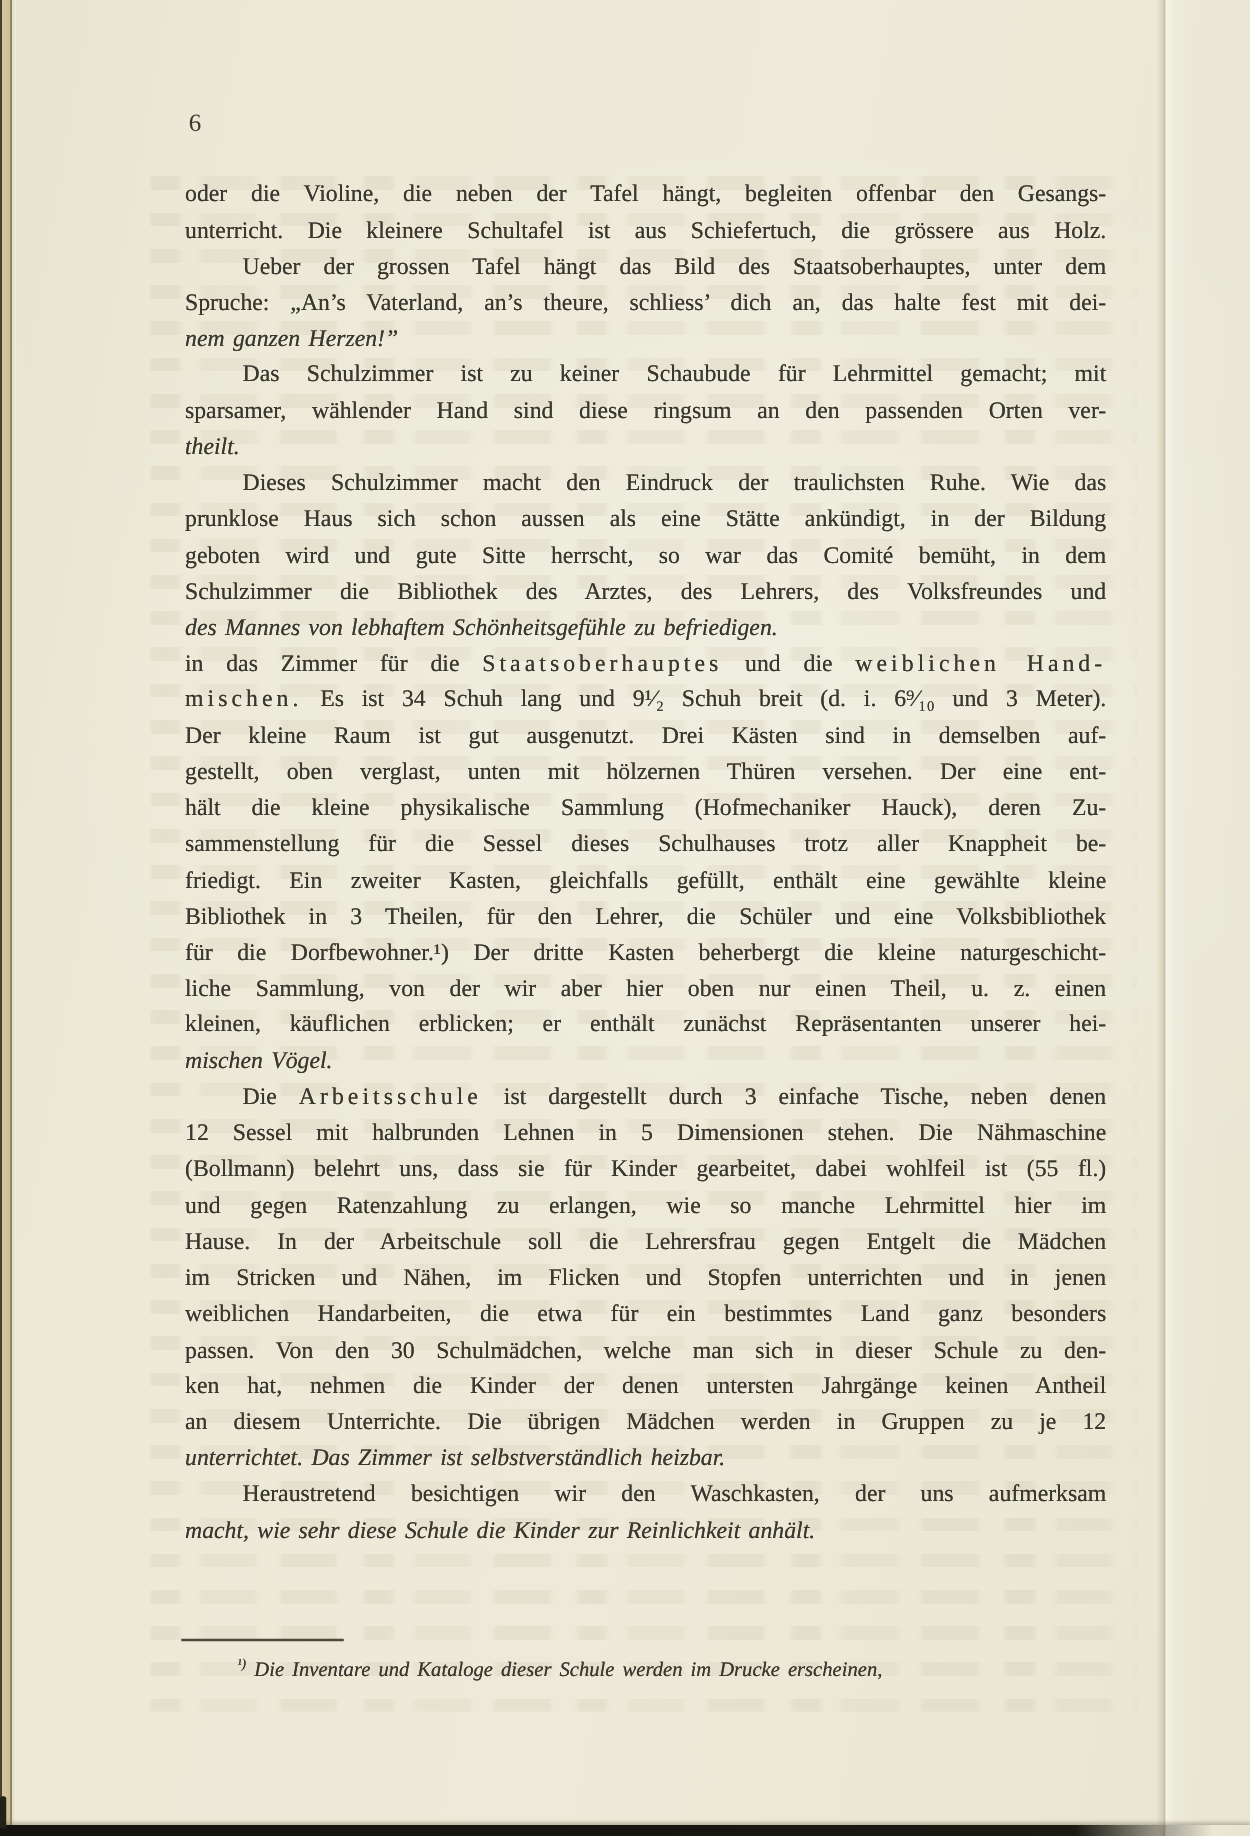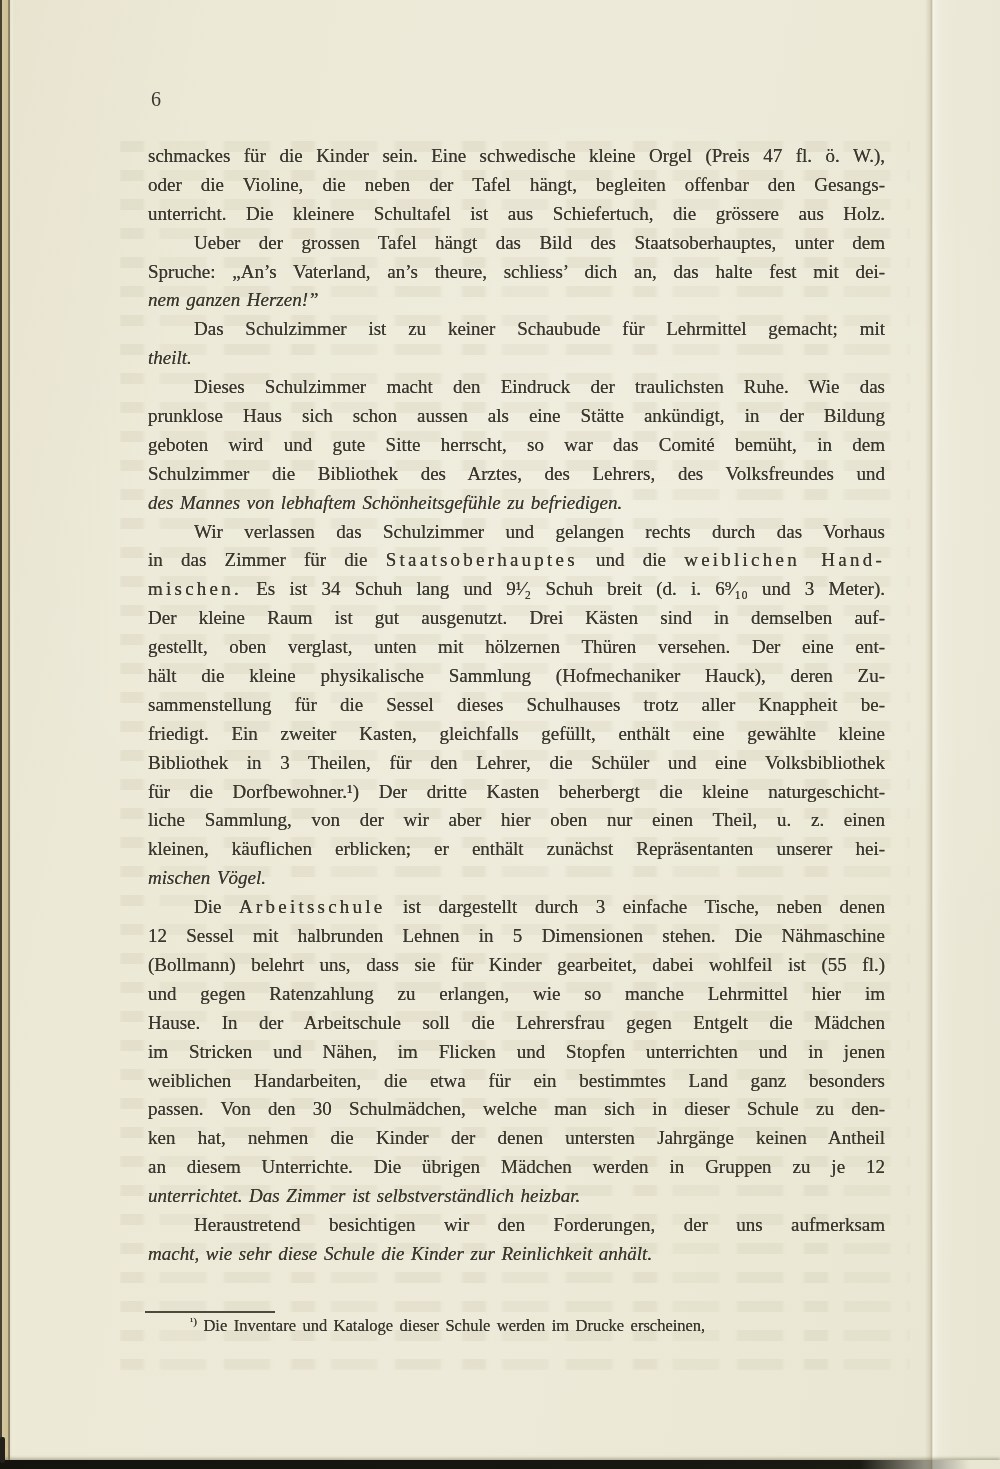--- a/index.html
+++ b/index.html
@@ -73,54 +73,55 @@
     height:28.9px;overflow:visible;
   }
   .line.indent{text-indent:46px;}
   .line.last{text-align-last:left;font-style:italic;}
   .sperr{letter-spacing:.17em;}
   .footnote-rule{
     margin-top:13px;margin-left:-3px;
     width:130px;height:2px;background:#4c493d;
   }
   .footnote{
+    margin-top:10px;
     font-size:16.5px;line-height:25px;
     text-indent:42px;text-align:center;text-align-last:left;
     word-spacing:.14em;
+    font-style:italic;
   }
   .footnote sup{font-size:11px;line-height:0;}
 </style>
 </head>
 <body>
 
 <div id="scan">
   <div class="bleed"></div>
   <div class="edge-left"></div>
   <div class="edge-right-crease"></div>
   <div class="edge-bottom"></div>
   <div class="corner-mark"></div>
 
   <div class="page-number">6</div>
 
   <div class="text-block">
 
-  <div class="line"><span>schmackes für die Kinder sein.  Eine schwedische kleine Orgel (Preis 47 fl. ö. W.),</span></div>
       <div class="line"><span>oder die Violine, die neben der Tafel hängt, begleiten offenbar den Gesangs-</span></div>
       <div class="line"><span>unterricht.  Die kleinere Schultafel ist aus Schiefertuch, die grössere aus Holz.</span></div>
       <div class="line indent"><span>Ueber der grossen Tafel hängt das Bild des Staatsoberhauptes, unter dem</span></div>
       <div class="line"><span>Spruche: „An’s Vaterland, an’s theure, schliess’ dich an, das halte fest mit dei-</span></div>
       <div class="line last"><span>nem ganzen Herzen!”</span></div>
       <div class="line indent"><span>Das Schulzimmer ist zu keiner Schaubude für Lehrmittel gemacht; mit</span></div>
+      <div class="line"><span>sparsamer, wählender Hand sind diese ringsum an den passenden Orten ver-</span></div>
       <div class="line last"><span>theilt.</span></div>
       <div class="line indent"><span>Dieses Schulzimmer macht den Eindruck der traulichsten Ruhe.  Wie das</span></div>
       <div class="line"><span>prunklose Haus sich schon aussen als eine Stätte ankündigt, in der Bildung</span></div>
       <div class="line"><span>geboten wird und gute Sitte herrscht, so war das Comité bemüht, in dem</span></div>
       <div class="line"><span>Schulzimmer die Bibliothek des Arztes, des Lehrers, des Volksfreundes und</span></div>
       <div class="line last"><span>des Mannes von lebhaftem Schönheitsgefühle zu befriedigen.</span></div>
-      <div class="line indent"><span>Wir verlassen das Schulzimmer und gelangen rechts durch das Vorhaus</span></div>
       <div class="line"><span>in das Zimmer für die </span><span class="sperr">Staatsoberhauptes</span><span> und die </span><span class="sperr">weiblichen Hand-</span></div>
       <div class="line"><span class="sperr">mischen.</span><span> Es ist 34 Schuh lang und 9¹⁄₂ Schuh breit (d. i. 6⁹⁄₁₀ und 3 Meter).</span></div>
       <div class="line"><span>Der kleine Raum ist gut ausgenutzt.  Drei Kästen sind in demselben auf-</span></div>
       <div class="line"><span>gestellt, oben verglast, unten mit hölzernen Thüren versehen.  Der eine ent-</span></div>
       <div class="line"><span>hält die kleine physikalische Sammlung (Hofmechaniker Hauck), deren Zu-</span></div>
       <div class="line"><span>sammenstellung für die Sessel dieses Schulhauses trotz aller Knappheit be-</span></div>
       <div class="line"><span>friedigt.  Ein zweiter Kasten, gleichfalls gefüllt, enthält eine gewählte kleine</span></div>
       <div class="line"><span>Bibliothek in 3 Theilen, für den Lehrer, die Schüler und eine Volksbibliothek</span></div>
       <div class="line"><span>für die Dorfbewohner.¹)  Der dritte Kasten beherbergt die kleine naturgeschicht-</span></div>
       <div class="line"><span>liche Sammlung, von der wir aber hier oben nur einen Theil, u. z. einen</span></div>
@@ -130,21 +131,21 @@
       <div class="line"><span>12 Sessel mit halbrunden Lehnen in 5 Dimensionen stehen.  Die Nähmaschine</span></div>
       <div class="line"><span>(Bollmann) belehrt uns, dass sie für Kinder gearbeitet, dabei wohlfeil ist (55 fl.)</span></div>
       <div class="line"><span>und gegen Ratenzahlung zu erlangen, wie so manche Lehrmittel hier im</span></div>
       <div class="line"><span>Hause.  In der Arbeitschule soll die Lehrersfrau gegen Entgelt die Mädchen</span></div>
       <div class="line"><span>im Stricken und Nähen, im Flicken und Stopfen unterrichten und in jenen</span></div>
       <div class="line"><span>weiblichen Handarbeiten, die etwa für ein bestimmtes Land ganz besonders</span></div>
       <div class="line"><span>passen.  Von den 30 Schulmädchen, welche man sich in dieser Schule zu den-</span></div>
       <div class="line"><span>ken hat, nehmen die Kinder der denen untersten Jahrgänge keinen Antheil</span></div>
       <div class="line"><span>an diesem Unterrichte.  Die übrigen Mädchen werden in Gruppen zu je 12</span></div>
       <div class="line last"><span>unterrichtet.  Das Zimmer ist selbstverständlich heizbar.</span></div>
-      <div class="line indent"><span>Heraustretend besichtigen wir den Forderungen, der uns aufmerksam</span></div>
+      <div class="line indent"><span>Heraustretend besichtigen wir den Waschkasten, der uns aufmerksam</span></div>
       <div class="line last"><span>macht, wie sehr diese Schule die Kinder zur Reinlichkeit anhält.</span></div>
     </div>
 
   <div class="text-block" style="top:1298px;">
     <div class="footnote-rule"></div>
     <div class="footnote">
       <sup>¹)</sup><span> Die Inventare und Kataloge dieser Schule werden im Drucke erscheinen,</span>
     </div>
   </div>
 </div>

